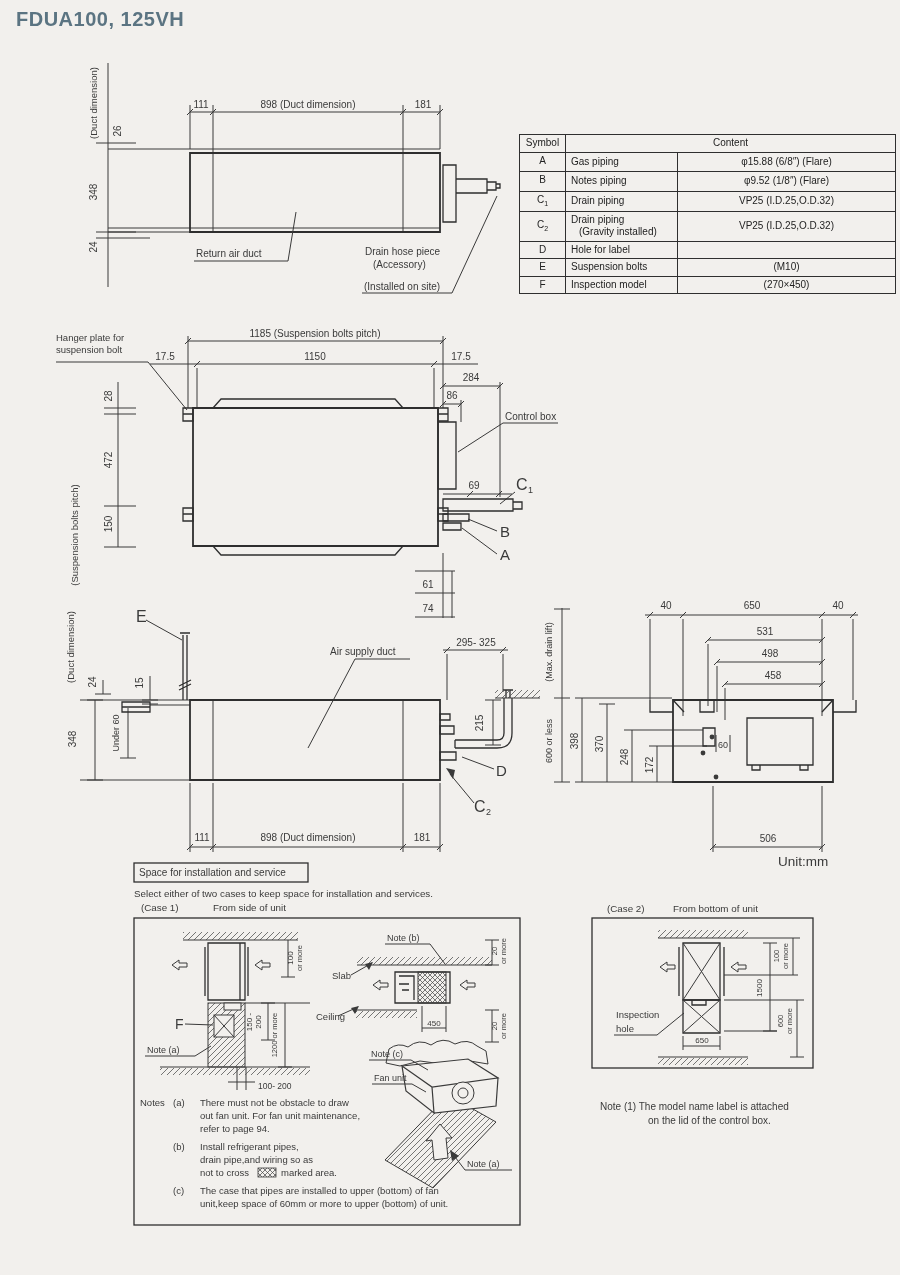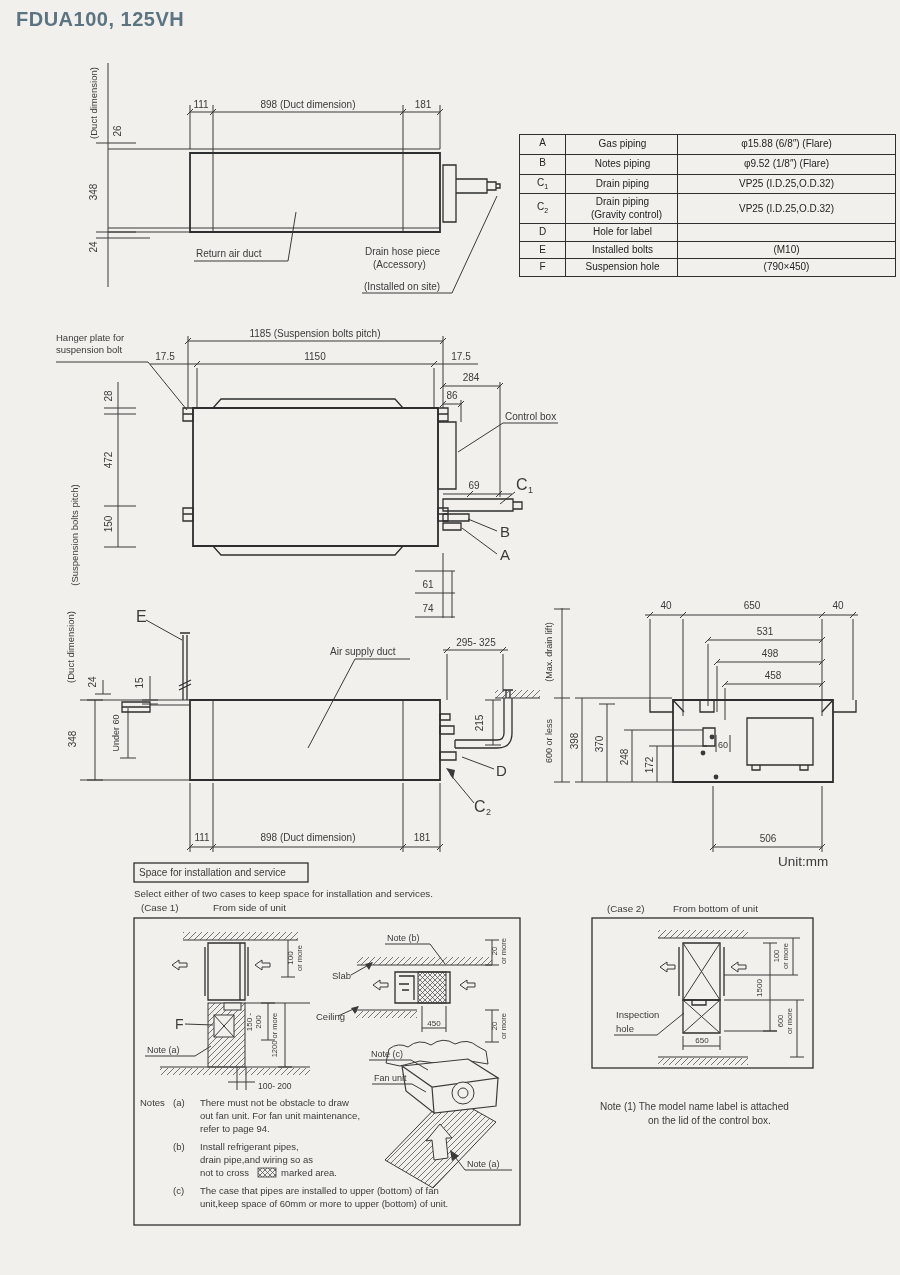--- a/index.html
+++ b/index.html
@@ -9,21 +9,21 @@
          color:#5b7482;letter-spacing:0.5px;}
   svg text{font-family:"Liberation Sans",sans-serif;fill:#3a3a3a;}
   .ln{stroke:#3a3a3a;stroke-width:1;fill:none;}
   .lnT{stroke:#2e2e2e;stroke-width:1.8;fill:none;}
   .lnM{stroke:#2e2e2e;stroke-width:1.3;fill:none;}
   .fillbg{fill:#f2f0ed;}
   .solid{fill:#3a3a3a;stroke:none;}
   #spec-table{position:absolute;left:519px;top:134px;border-collapse:collapse;}
   #spec-table td,#spec-table th{border:1px solid #2f2f2f;font-size:10px;font-weight:normal;
      color:#222;padding:2px 3px;text-align:center;line-height:1.25;}
-  #spec-table td.item{text-align:center;padding-left:5px;margin-left:37px;}
+  #spec-table td.item{text-align:left;padding-left:5px;margin-left:37px;}
   #spec-table .item2{padding-left:8px;}
   #spec-table sub{font-size:7px;}
   col.c-sym{width:46px;} col.c-item{width:112px;} col.c-spec{width:218px;}
 </style>
 </head>
 <body>
 
 <div id="page">
   <div id="title">FDUA100, 125VH</div>
 
@@ -254,20 +254,24 @@
     </g>
   </svg>
 
   <table id="spec-table">
     <colgroup>
         <col class="c-sym">
         <col class="c-item">
         <col class="c-spec">
       </colgroup>
     <tbody>
+        <tr>
+      <th>Symbol</th>
+      <th colspan="2">Content</th>
+    </tr>
     <tr>
       <td><span>A</span><sub></sub></td>
       <td class="item">
             <div>Gas piping</div>
           </td>
       <td>φ15.88 (6/8″)   (Flare)</td>
     </tr>
     <tr>
       <td><span>B</span><sub></sub></td>
       <td class="item">
@@ -279,40 +283,40 @@
       <td><span>C</span><sub>1</sub></td>
       <td class="item">
             <div>Drain piping</div>
           </td>
       <td>VP25 (I.D.25,O.D.32)</td>
     </tr>
     <tr>
       <td><span>C</span><sub>2</sub></td>
       <td class="item">
             <div>Drain piping</div>
-            <div class="item2">(Gravity control)</div>
+            <div class="item2">(Gravity installed)</div>
           </td>
       <td>VP25 (I.D.25,O.D.32)</td>
     </tr>
     <tr>
       <td><span>D</span></td>
       <td class="item">
             <div>Hole for label</div>
           </td>
       <td></td>
     </tr>
     <tr>
       <td><span>E</span></td>
       <td class="item">
-            <div>Installed bolts</div>
+            <div>Suspension bolts</div>
           </td>
       <td>(M10)</td>
     </tr>
     <tr>
       <td><span>F</span></td>
       <td class="item">
-            <div>Suspension hole</div>
-          </td>
-      <td>(790×450)</td>
+            <div>Inspection model</div>
+          </td>
+      <td>(270×450)</td>
     </tr>
   </tbody>
     </table>
 </div>
 
 </body></html>

